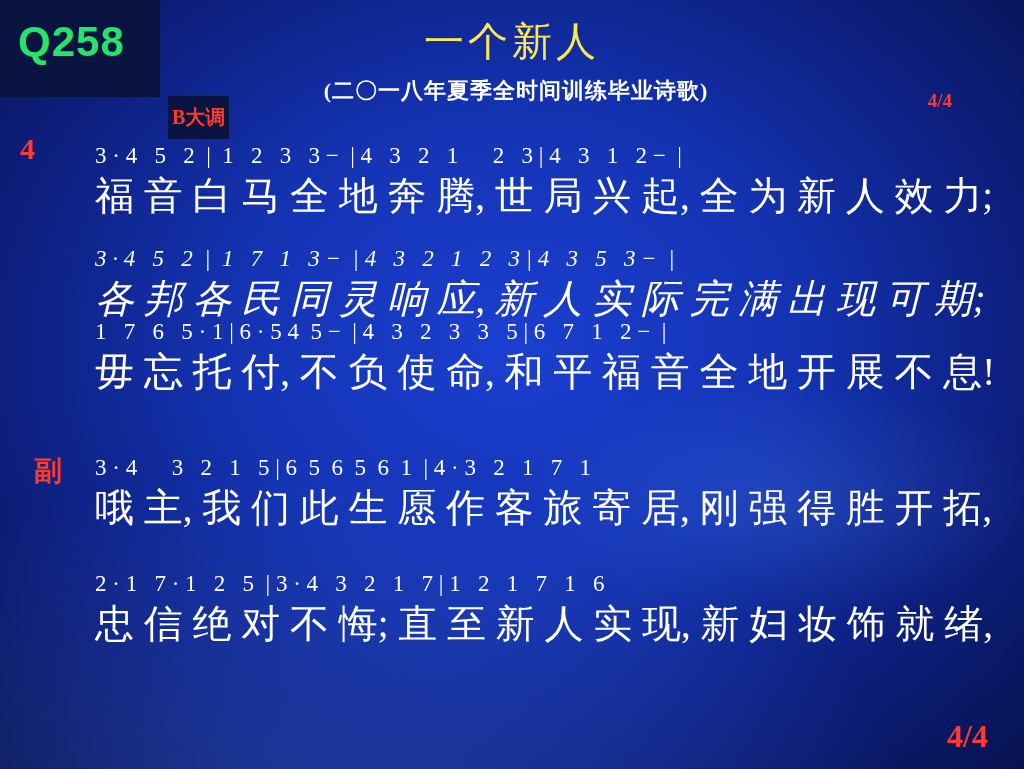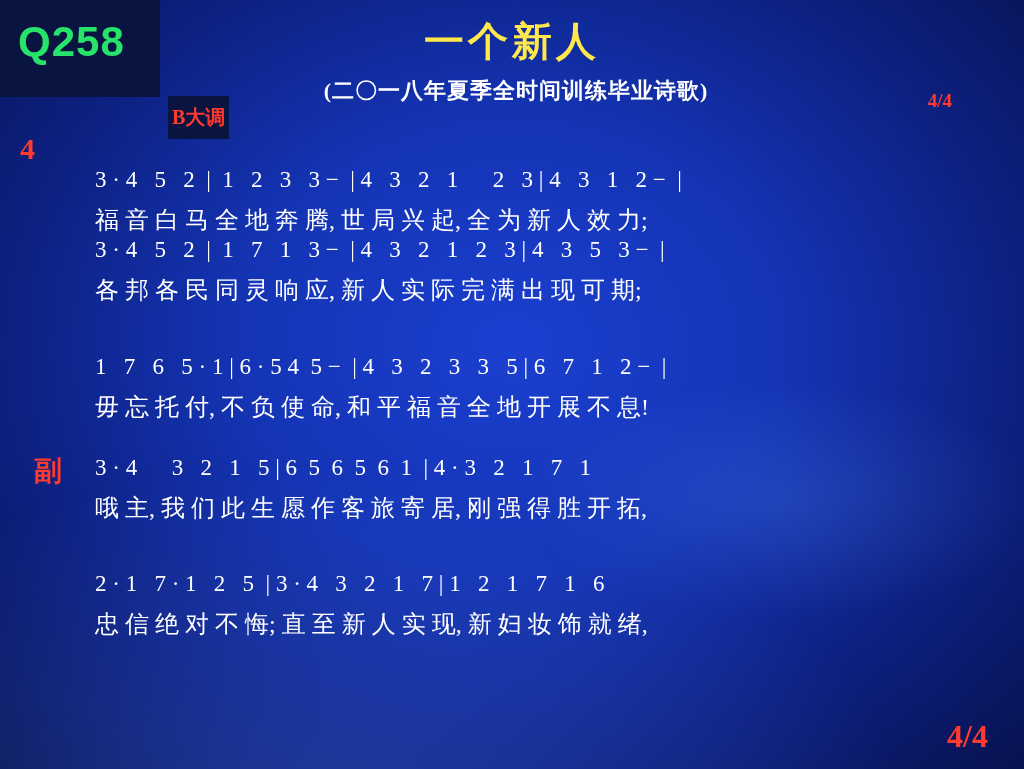--- a/index.html
+++ b/index.html
@@ -59,21 +59,21 @@
     color: #27e36a;
     letter-spacing: 1px;
   }
   .title {
     position: absolute;
     left: 0; top: 14px;
     width: 1024px;
     text-align: center;
     font-size: 40px;
     color: #ffe84d;
-    font-weight: bold;
+    font-weight: normal;
     letter-spacing: 4px;
   }
   .subtitle {
     position: absolute;
     left: 4px; top: 76px;
     width: 1024px;
     text-align: center;
     font-size: 22px;
     color: #ffffff;
     letter-spacing: 1px;
@@ -125,21 +125,21 @@
     color: #ffffff;
     font-size: 23px;
     font-family: "Liberation Serif", serif;
     white-space: pre;
     letter-spacing: 0px;
     height: 32px;
     line-height: 32px;
   }
   .lyrics {
     color: #ffffff;
-    font-size: 24px;
+    font-size: 39px;
     white-space: pre;
     letter-spacing: 0px;
     height: 48px;
     line-height: 48px;
   }
   .line {
     position: absolute;
     left: 95px;
     width: 905px;
   }
@@ -154,31 +154,31 @@
 
   <div class="song-code">Q258</div>
   <div class="title">一个新人</div>
   <div class="subtitle">(二〇一八年夏季全时间训练毕业诗歌)</div>
   <div class="key-label">B大调</div>
   <div class="meter-top">4/4</div>
   <div class="beat-mark">4</div>
   <div class="chorus-mark">副</div>
   <div class="meter-bottom">4/4</div>
 
-  <div class="line" style="top:140px;margin-top:24px;">
+  <div class="line" style="top:140px;">
     <div class="notes">3 · 4   5   2  |  1   2   3   3 −  | 4   3   2   1      2   3 | 4   3   1   2 −  |</div>
     <div class="lyrics">福 音 白 马 全 地 奔 腾, 世 局 兴 起, 全 为 新 人 效 力;</div>
   </div>
 
-  <div class="line" style="top:234px;">
+  <div class="line" style="top:243px;font-style:italic;">
     <div class="notes">3 · 4   5   2  |  1   7   1   3 −  | 4   3   2   1   2   3 | 4   3   5   3 −  |</div>
     <div class="lyrics">各 邦 各 民 同 灵 响 应, 新 人 实 际 完 满 出 现 可 期;</div>
   </div>
 
-  <div class="line" style="top:351px;">
+  <div class="line" style="top:316px;">
     <div class="notes">1   7   6   5 · 1 | 6 · 5 4  5 −  | 4   3   2   3   3   5 | 6   7   1   2 −  |</div>
     <div class="lyrics">毋 忘 托 付, 不 负 使 命, 和 平 福 音 全 地 开 展 不 息!</div>
   </div>
 
   <div class="line" style="top:452px;">
     <div class="notes">3 · 4      3   2   1   5 | 6  5  6  5  6  1  | 4 · 3   2   1   7   1</div>
     <div class="lyrics">哦 主, 我 们 此 生 愿 作 客 旅 寄 居, 刚 强 得 胜 开 拓,</div>
   </div>
 
   <div class="line" style="top:556px;margin-top:12px;">

